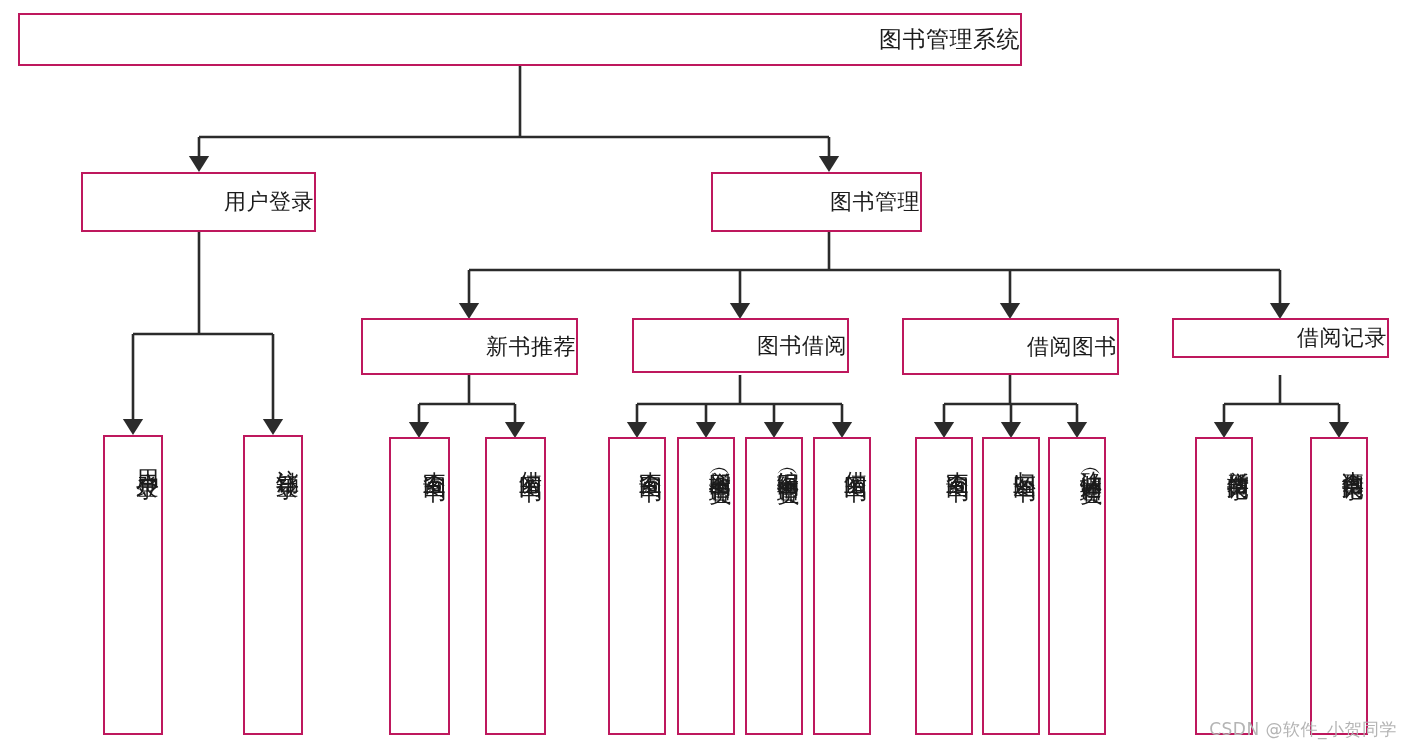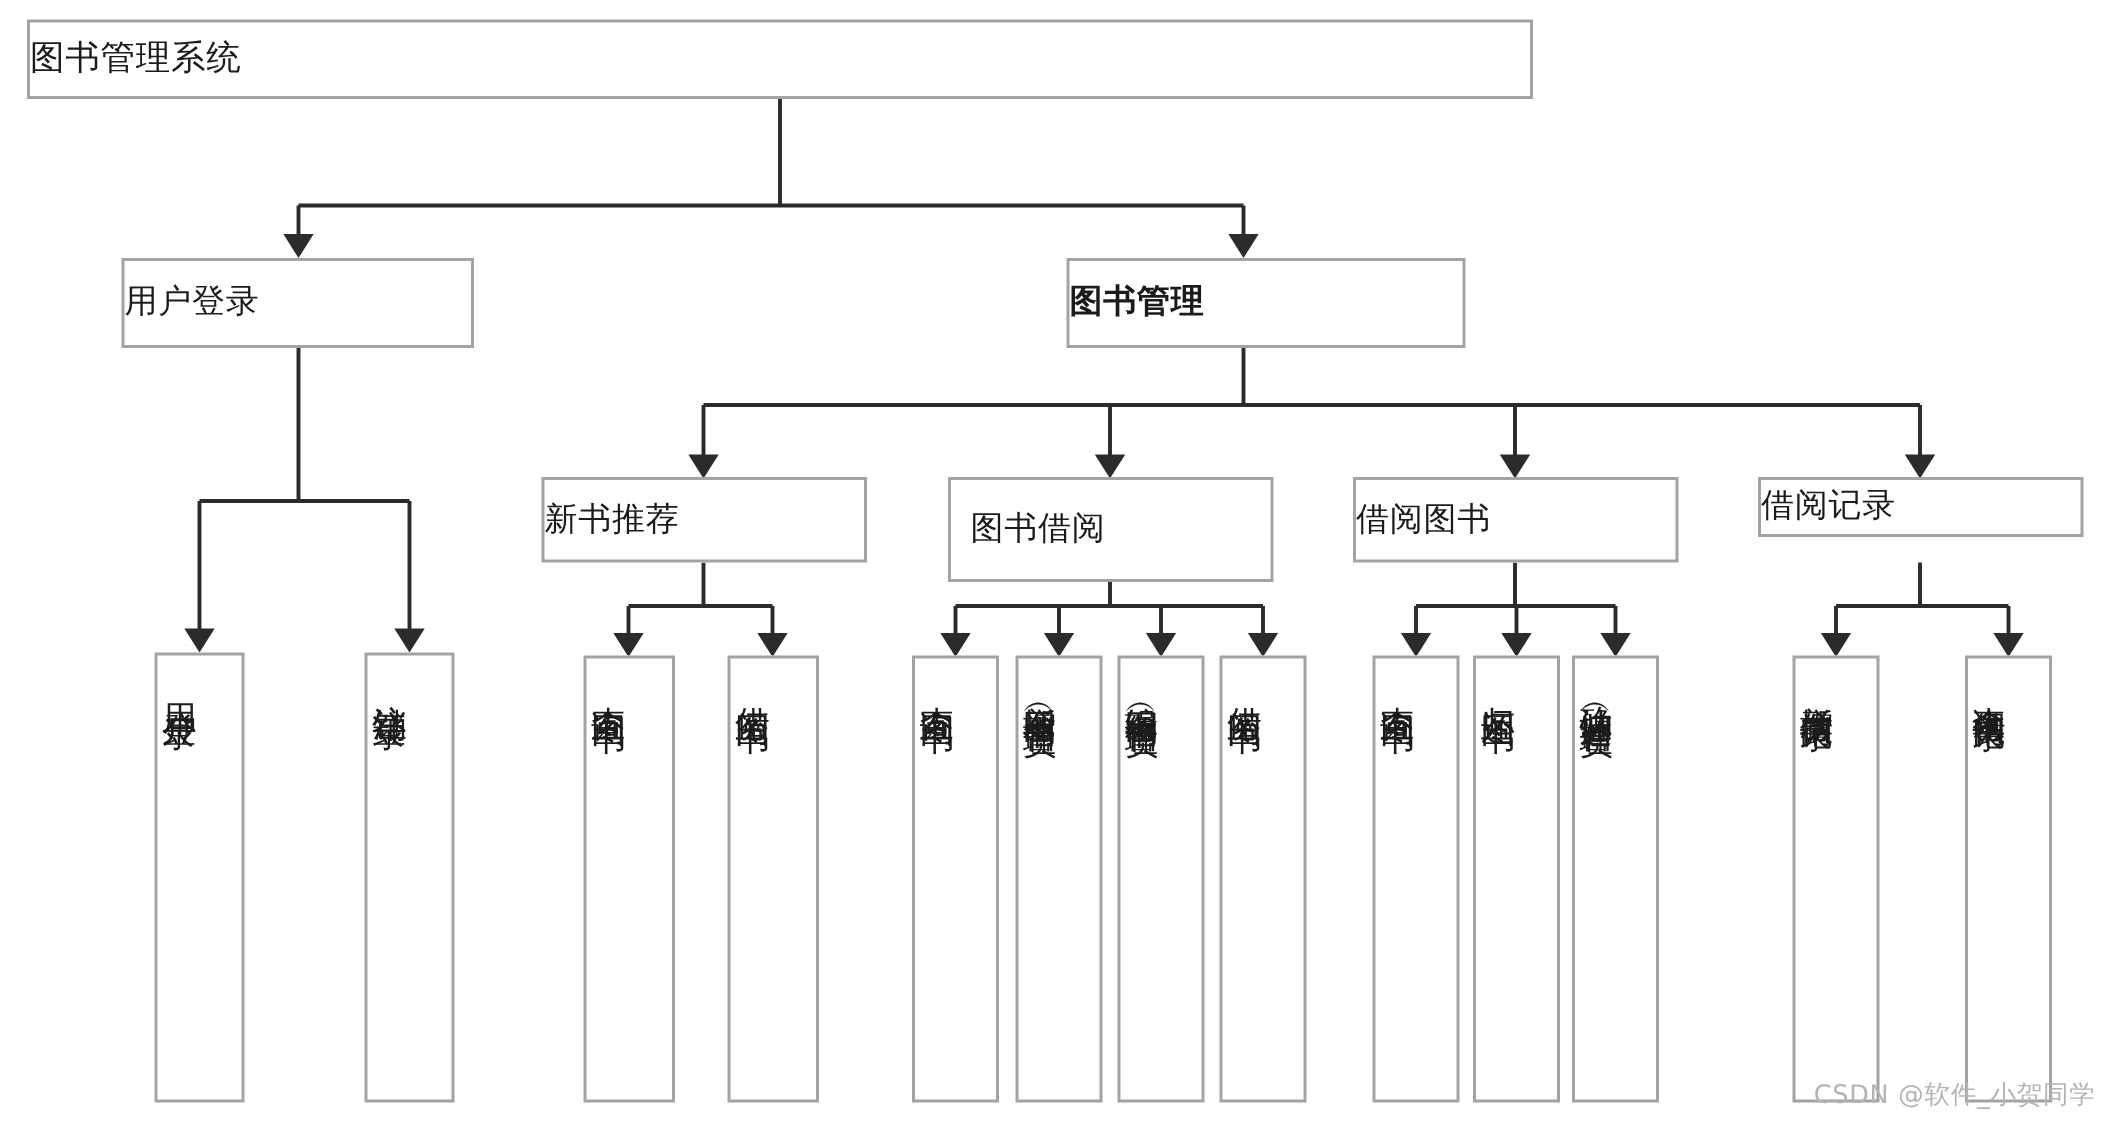--- a/index.html
+++ b/index.html
@@ -22,24 +22,24 @@
     position: absolute;
     left: 0;
     top: 0;
     width: 1405px;
     height: 747px;
   }
   .node {
     position: absolute;
     box-sizing: border-box;
     background: #ffffff;
-    border: 2px solid #a3a3a3;
+    border: 2px solid #be185d;
     display: flex;
     align-items: center;
-    justify-content: flex-start;
+    justify-content: flex-end;
     color: #1b1b1b;
     z-index: 2;
   }
   .node.root {
     border-width: 2px;
   }
   .node-label {
     display: block;
     text-align: center;
     line-height: 1.08;
@@ -136,28 +136,28 @@
     </g>
   </svg>
 
   <div class="node horizontal root" style="left:18px; top:13px; width:1004px; height:53px;">
     <span class="node-label">图书管理系统</span>
   </div>
 
   <div class="node horizontal" style="left:81px; top:172px; width:235px; height:60px;">
     <span class="node-label">用户登录</span>
   </div>
-  <div class="node horizontal" style="left:711px; top:172px; width:266px; height:60px;font-weight:bold;">
+  <div class="node horizontal" style="left:711px; top:172px; width:211px; height:60px;">
     <span class="node-label">图书管理</span>
   </div>
 
   <div class="node horizontal" style="left:361px; top:318px; width:217px; height:57px;">
     <span class="node-label">新书推荐</span>
   </div>
-  <div class="node horizontal" style="left:632px; top:318px; width:217px; height:70px;padding-left:13px;">
+  <div class="node horizontal" style="left:632px; top:318px; width:217px; height:55px;padding-left:13px;">
     <span class="node-label">图书借阅</span>
   </div>
   <div class="node horizontal" style="left:902px; top:318px; width:217px; height:57px;">
     <span class="node-label">借阅图书</span>
   </div>
   <div class="node horizontal" style="left:1172px; top:318px; width:217px; height:40px;">
     <span class="node-label">借阅记录</span>
   </div>
 
   <div class="node vertical" style="left:103px; top:435px; width:60px; height:300px;">

